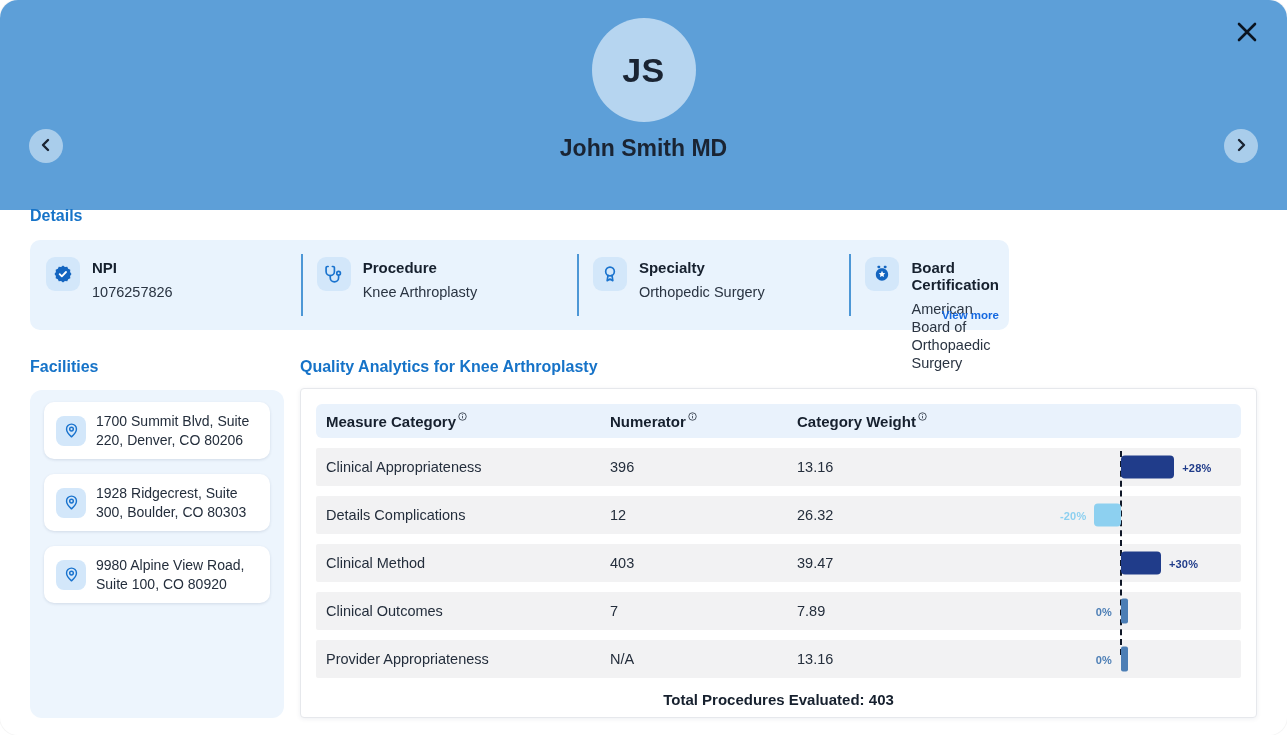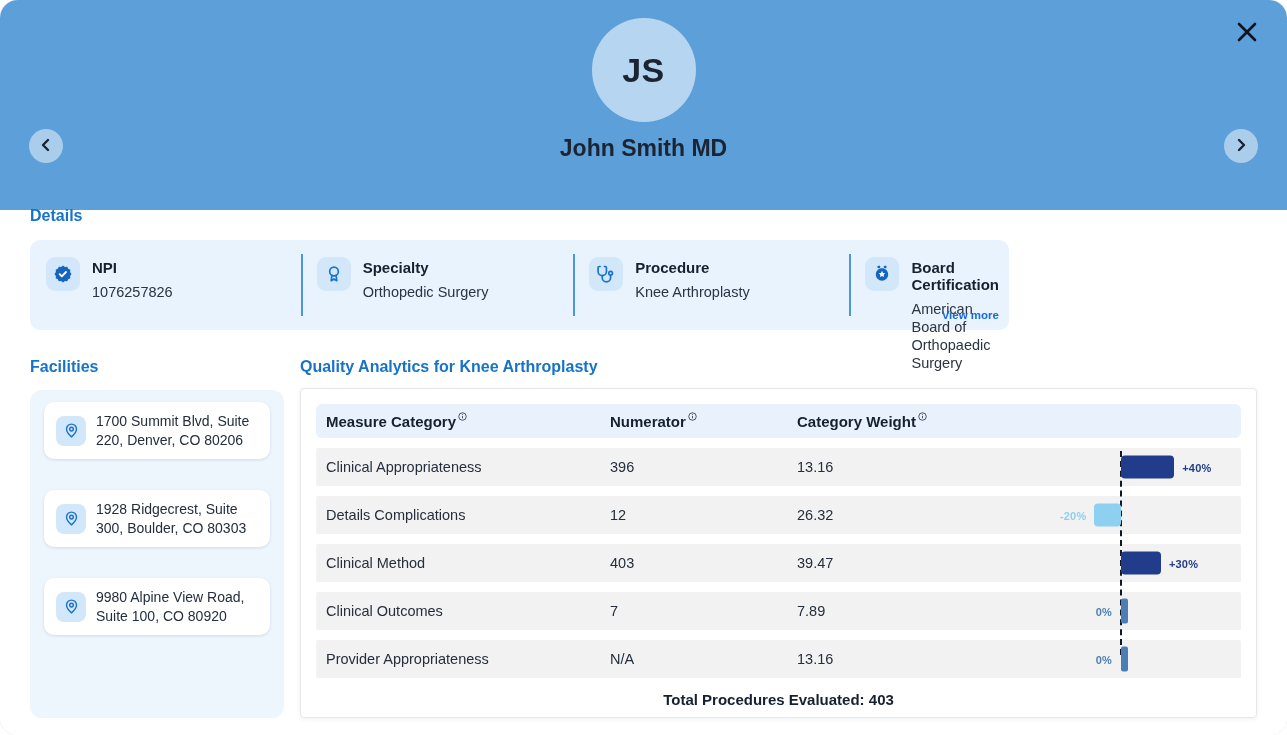--- a/index.html
+++ b/index.html
@@ -62,21 +62,21 @@
   }
 
   
   .fac-panel {
     position:absolute; left:30px; top:390px; width:254px; height:328px;
     background:#EDF5FD; border-radius:12px; padding:12px 14px;
   }
   .fac-card {
     background:#ffffff; border-radius:10px; box-shadow:0 1px 3px rgba(20,40,80,.12);
     padding:10px 10px 10px 12px; display:flex; gap:10px; align-items:center;
-    margin-bottom:31px; cursor:pointer;
+    margin-bottom:15px; cursor:pointer;
   }
   .pin-chip {
     flex:0 0 30px; width:30px; height:30px; border-radius:8px; background:#D3E7FA;
     display:flex; align-items:center; justify-content:center;
   }
   .fac-text { font-size:14px; color:#242E3C; line-height:18.5px; }
 
   
   .qa-card {
     position:absolute; left:300px; top:388px; width:957px; height:330px;
@@ -153,43 +153,43 @@
         <svg width="20" height="20" viewBox="0 0 24 24">
           <path fill="#1465C0" d="M12 1.8l2.3 1.7 2.8-.3 1.1 2.6 2.6 1.1-.3 2.8L22.2 12l-1.7 2.3.3 2.8-2.6 1.1-1.1 2.6-2.8-.3L12 22.2l-2.3-1.7-2.8.3-1.1-2.6-2.6-1.1.3-2.8L1.8 12l1.7-2.3-.3-2.8 2.6-1.1 1.1-2.6 2.8.3z"></path>
           <path d="M8 12.2l2.6 2.6 5-5.2" stroke="#ffffff" stroke-width="2.2" fill="none" stroke-linecap="round" stroke-linejoin="round"></path>
         </svg>
       </span>
       <div>
         <div class="d-label">NPI</div>
         <div class="d-value">1076257826</div>
       </div>
     </div>
-    <div class="d-col c2">
-      <span class="icon-chip">
-        <svg width="20" height="20" viewBox="0 0 24 24" fill="none" stroke="#1973CE" stroke-width="2" stroke-linecap="round" stroke-linejoin="round">
-          <circle cx="12" cy="9" r="5.2"></circle>
-          <path d="M9.6 13.6 L8.6 20 L12 18 L15.4 20 L14.4 13.6"></path>
-        </svg>
-      </span>
-      <div>
-        <div class="d-label">Specialty</div>
-        <div class="d-value">Orthopedic Surgery</div>
-      </div>
-    </div>
     <div class="d-col c3">
       <span class="icon-chip">
         <svg width="20" height="20" viewBox="0 0 24 24" fill="none" stroke="#1973CE" stroke-width="2" stroke-linecap="round" stroke-linejoin="round">
           <path d="M5 3 H4 a1.5 1.5 0 0 0-1.5 1.5 V9 a5 5 0 0 0 10 0 V4.5 A1.5 1.5 0 0 0 11 3 h-1"></path>
           <path d="M7.5 14 v2.5 a5 5 0 0 0 10 0 v-3"></path>
           <circle cx="17.5" cy="11" r="2.2"></circle>
         </svg>
       </span>
       <div>
         <div class="d-label">Procedure</div>
         <div class="d-value">Knee Arthroplasty</div>
+      </div>
+    </div>
+    <div class="d-col c2">
+      <span class="icon-chip">
+        <svg width="20" height="20" viewBox="0 0 24 24" fill="none" stroke="#1973CE" stroke-width="2" stroke-linecap="round" stroke-linejoin="round">
+          <circle cx="12" cy="9" r="5.2"></circle>
+          <path d="M9.6 13.6 L8.6 20 L12 18 L15.4 20 L14.4 13.6"></path>
+        </svg>
+      </span>
+      <div>
+        <div class="d-label">Specialty</div>
+        <div class="d-value">Orthopedic Surgery</div>
       </div>
     </div>
     <div class="d-col c4">
       <span class="icon-chip">
         <svg width="20" height="20" viewBox="0 0 24 24">
           <rect x="6.5" y="2" width="3.4" height="3" rx="1" fill="#1465C0"></rect>
           <rect x="14.1" y="2" width="3.4" height="3" rx="1" fill="#1465C0"></rect>
           <path fill="#1465C0" d="M12 5.2c4.1 0 7.4 3.3 7.4 7.4 0 4.1-3.3 7.4-7.4 7.4s-7.4-3.3-7.4-7.4c0-4.1 3.3-7.4 7.4-7.4z"></path>
           <path fill="#ffffff" d="M12 8.2l1.2 2.5 2.7.4-2 1.9.5 2.7-2.4-1.3-2.4 1.3.5-2.7-2-1.9 2.7-.4z"></path>
         </svg>
@@ -255,21 +255,21 @@
             </svg></sup></div>
     </div>
 
     <div class="qa-grid qa-row">
       <div>Clinical Appropriateness</div>
       <div>396</div>
       <div>13.16</div>
       <div></div>
     <div class="bench-wrap pos">
           <div class="bench-bar" style="width: 53.2px; background: rgb(32, 60, 138);"></div>
-          <span class="bench-label" style="color: rgb(32, 60, 138);">+40%</span>
+          <span class="bench-label" style="color: rgb(32, 60, 138);">+28%</span>
         </div>
       </div>
     <div class="qa-grid qa-row">
       <div>Details Complications</div>
       <div>12</div>
       <div>26.32</div>
       <div></div>
     <div class="bench-wrap neg">
           <span class="bench-label" style="color: rgb(141, 208, 240);">-20%</span>
           <div class="bench-bar" style="width: 26.6px; background: rgb(141, 208, 240);"></div>

